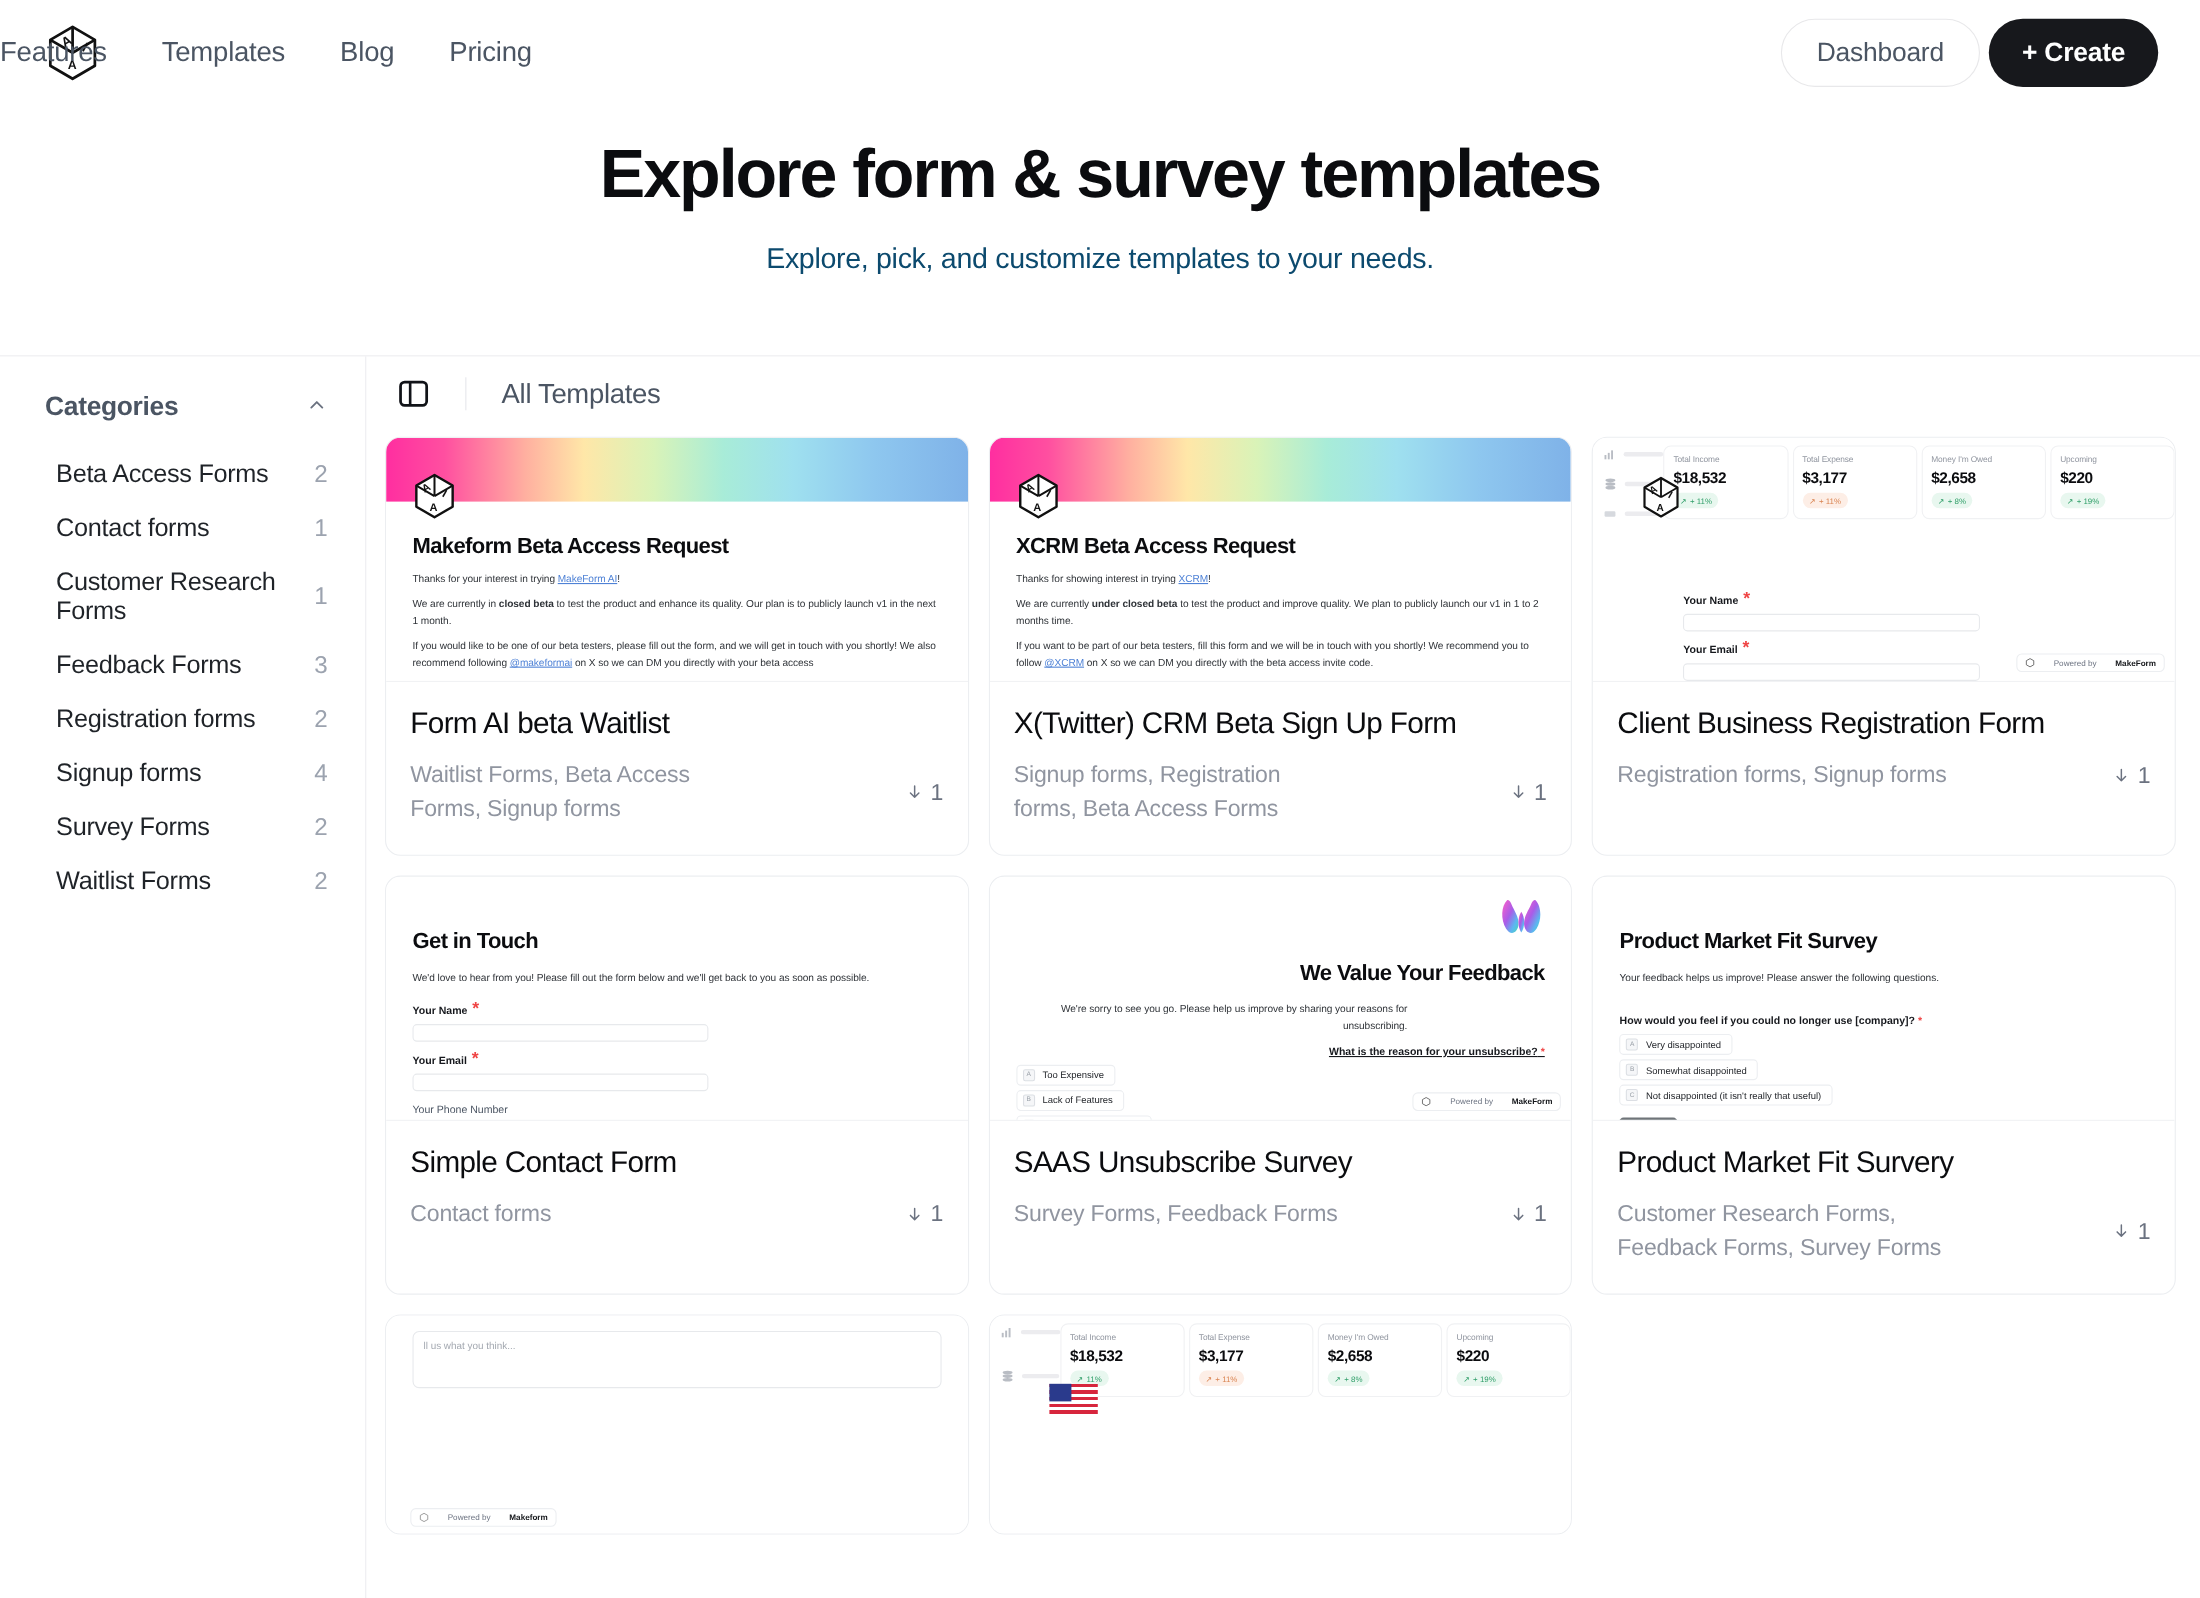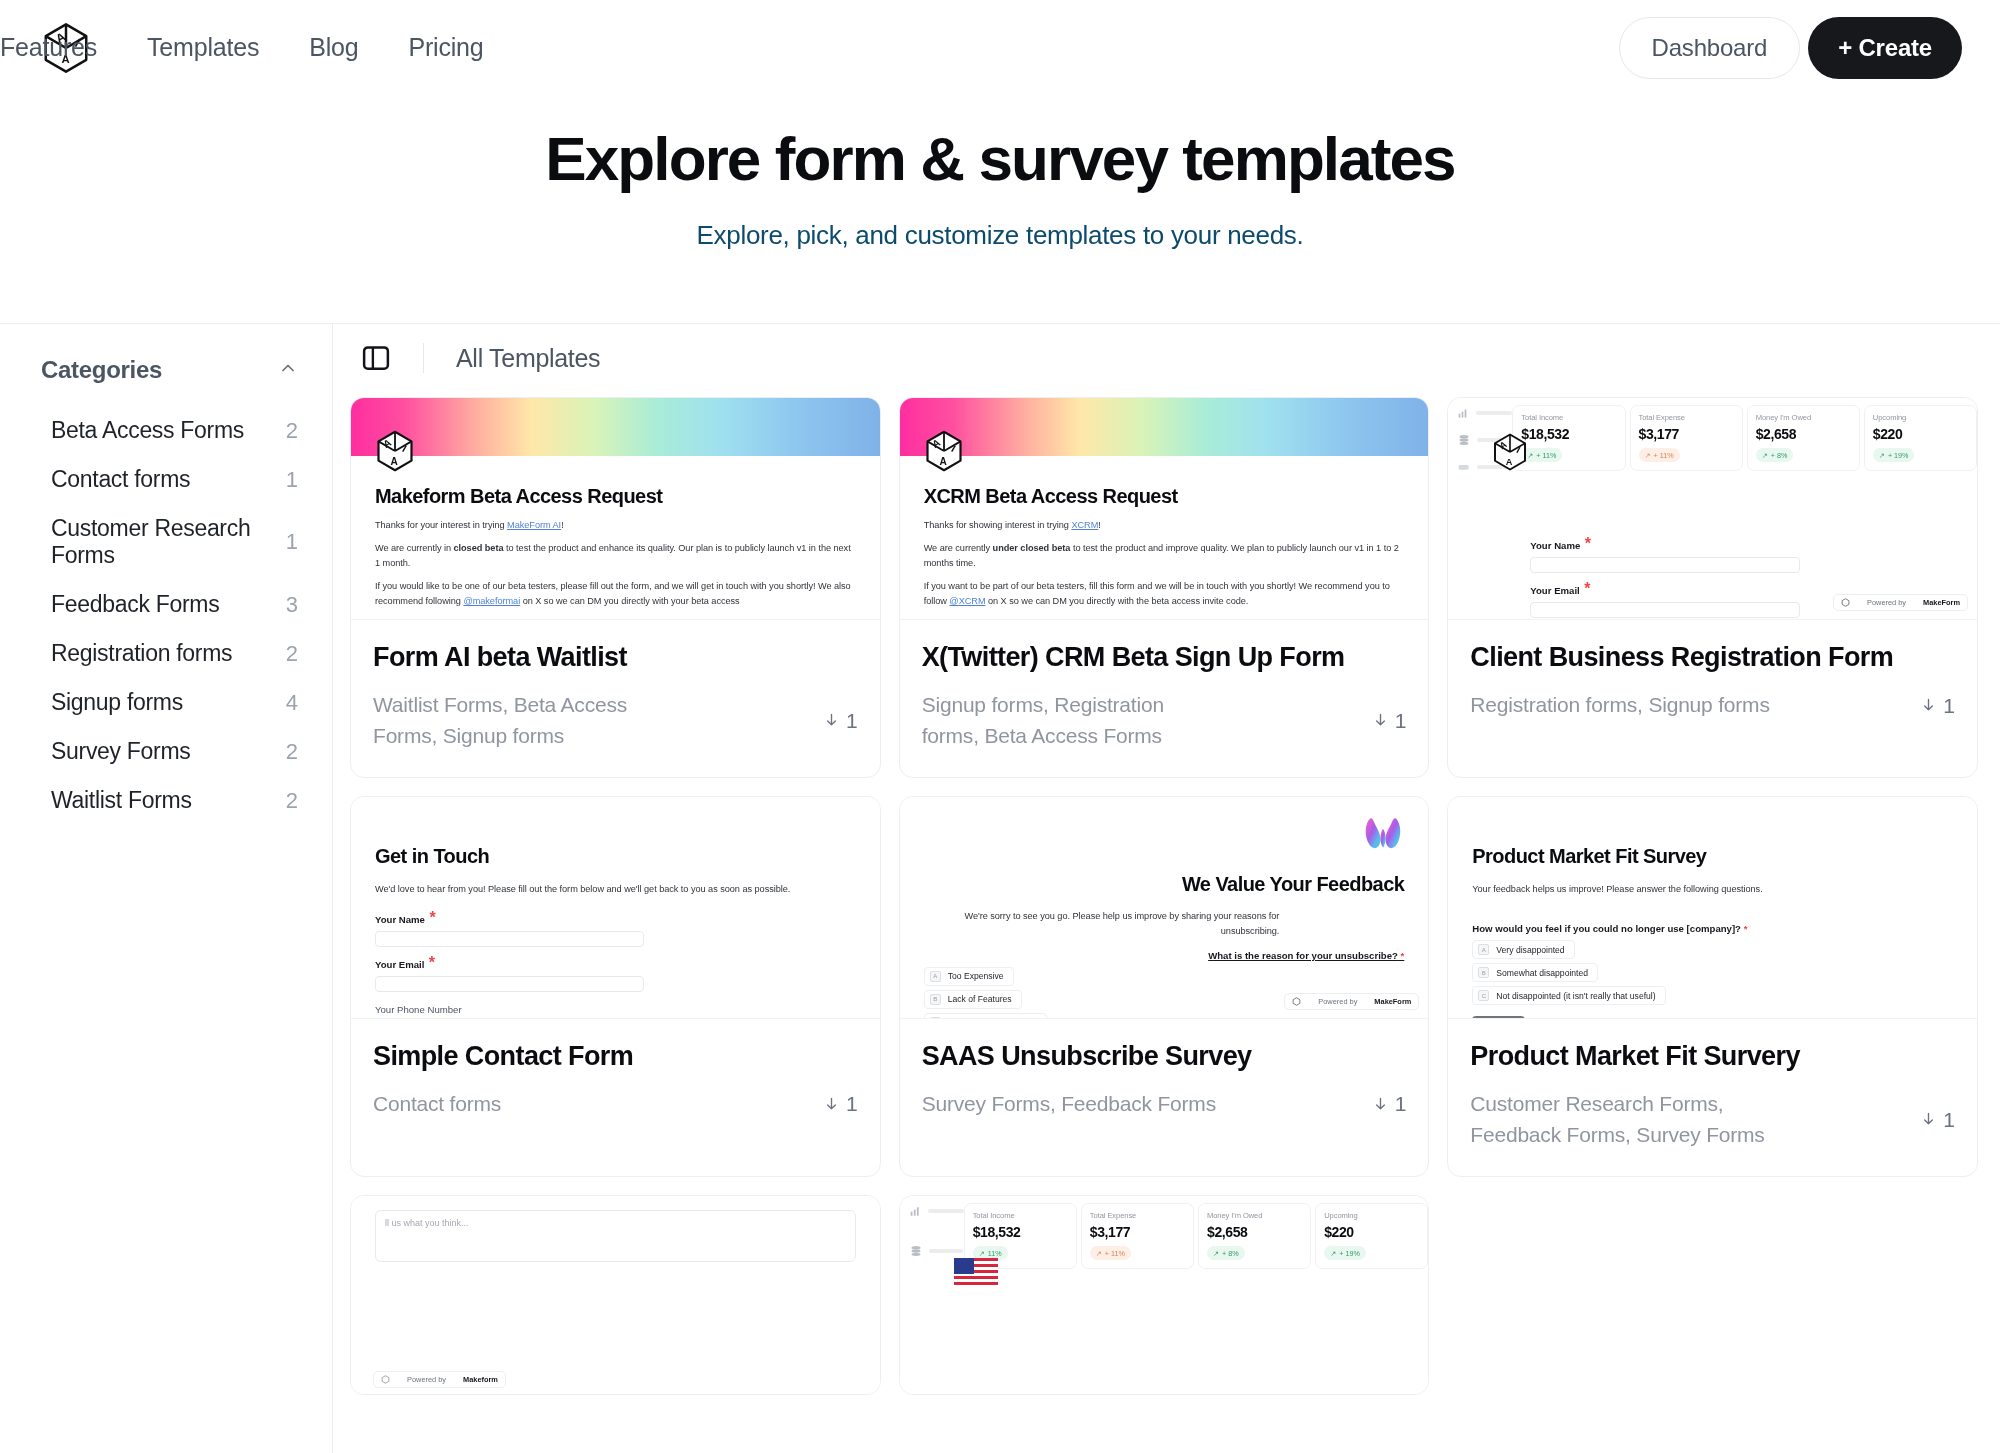--- a/index.html
+++ b/index.html
@@ -158,21 +158,21 @@
   .preview {
     height: 222px;
     overflow: hidden;
     position: relative;
     background: #fff;
     border-bottom: 1px solid #f1f2f4;
   }
   .card-foot { padding: 22px 22px 26px 22px; }
   .card-title {
     font-size: 27px;
-    font-weight: 700;
+    font-weight: 400;
     letter-spacing: -0.6px;
     color: #0b0c0f;
     margin-bottom: 17px;
   }
   .card-meta-row {
     display: flex;
     align-items: center;
     justify-content: space-between;
     gap: 16px;
   }

